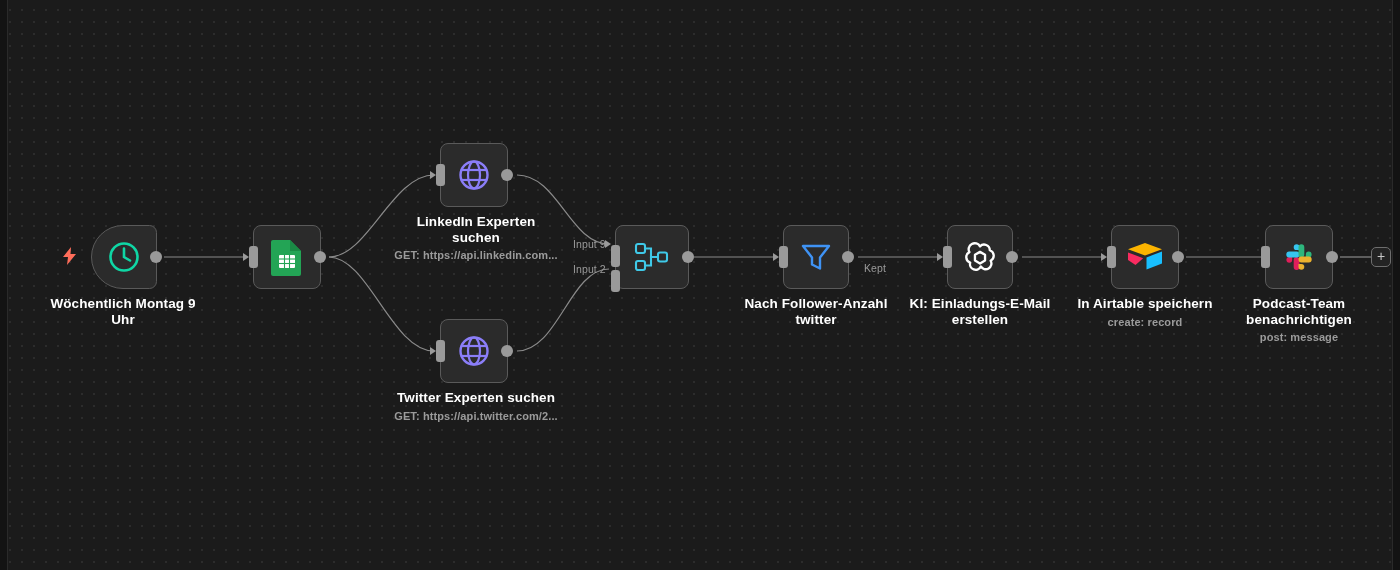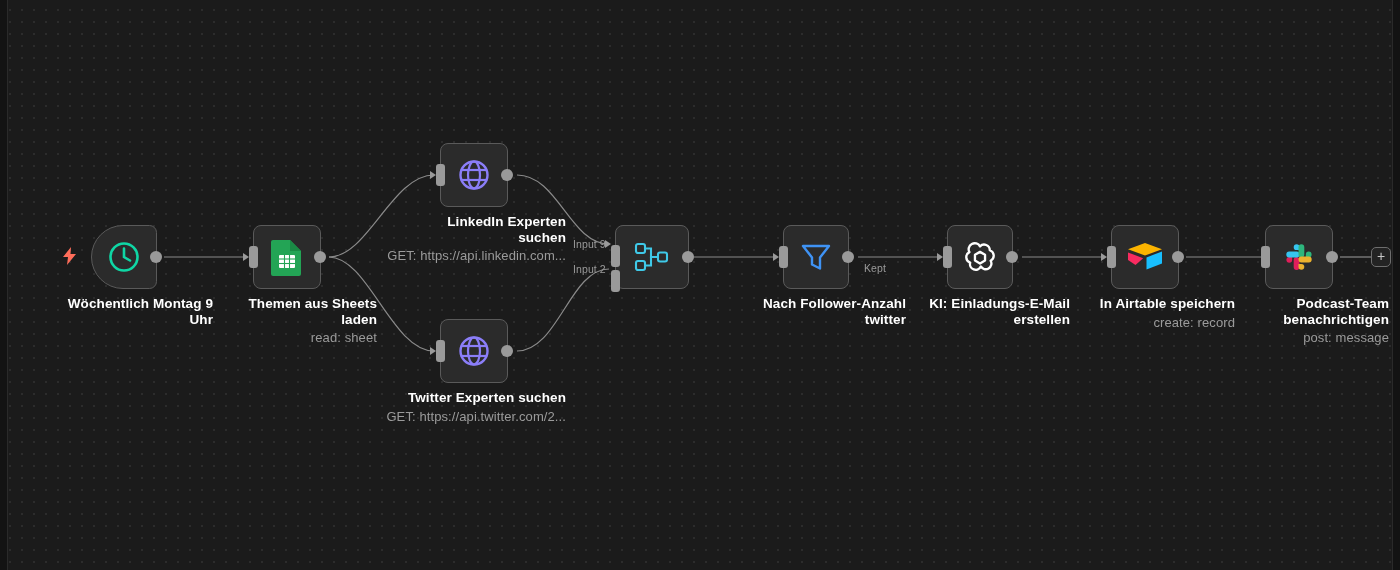--- a/index.html
+++ b/index.html
@@ -43,27 +43,27 @@
   .port-in {
     position:absolute; left:-5px; top:50%; transform:translateY(-50%);
     width:9px; height:22px; background:#9a9a9a; border-radius:3px;
   }
   .port-out {
     position:absolute; right:-6px; top:50%; transform:translateY(-50%);
     width:12px; height:12px; border-radius:50%; background:#9a9a9a;
   }
 
   .labels {
-    position:absolute; text-align:right;
+    position:absolute; text-align:center;
     color:#ffffff; font-size:13.5px; font-weight:700; line-height:15.5px;
     letter-spacing:.1px;
   }
   .labels .sub {
     display:block; margin-top:3px;
-    color:#9b9b9b; font-size:13px; font-weight:400; letter-spacing:.1px;
+    color:#9b9b9b; font-size:11px; font-weight:700; letter-spacing:.1px;
   }
 
   .wire-label {
     position:absolute; color:#9a9a9a; font-size:10.5px;
     white-space:nowrap; letter-spacing:.1px;
   }
   .wire-label.kept { background:#1b1b1b; padding:0 3px;margin-top:12px; }
 
   .bolt { position:absolute; color:#ff6d5a; font-size:19px; line-height:1; }
 
@@ -148,25 +148,20 @@
         <g stroke="#23a455" stroke-width="1.1">
           <line x1="9" y1="21" x2="25" y2="21"></line>
           <line x1="9" y1="25.5" x2="25" y2="25.5"></line>
           <line x1="14.5" y1="17" x2="14.5" y2="30"></line>
           <line x1="19.5" y1="17" x2="19.5" y2="30"></line>
         </g>
       </svg>
     </span>
     <span class="port-out"></span>
   </div>
-  <div class="labels" style="left:197px; top:296px; width:180px;">
-    <span>Themen aus Sheets</span><br>
-    <span>laden</span>
-    <span class="sub">read: sheet</span>
-  </div>
 
   <div class="node" style="left:440px; top:143px; width:68px; height:64px;">
     <span class="port-in"></span>
     <span class="glyph">
       <svg width="36" height="36" viewBox="0 0 36 36">
         <circle cx="18" cy="18" r="13.5" fill="none" stroke="#8b7ef8" stroke-width="2.4"></circle>
         <ellipse cx="18" cy="18" rx="6" ry="13.5" fill="none" stroke="#8b7ef8" stroke-width="2.2"></ellipse>
         <line x1="4.8" y1="13" x2="31.2" y2="13" stroke="#8b7ef8" stroke-width="2.2"></line>
         <line x1="4.8" y1="23" x2="31.2" y2="23" stroke="#8b7ef8" stroke-width="2.2"></line>
       </svg>

